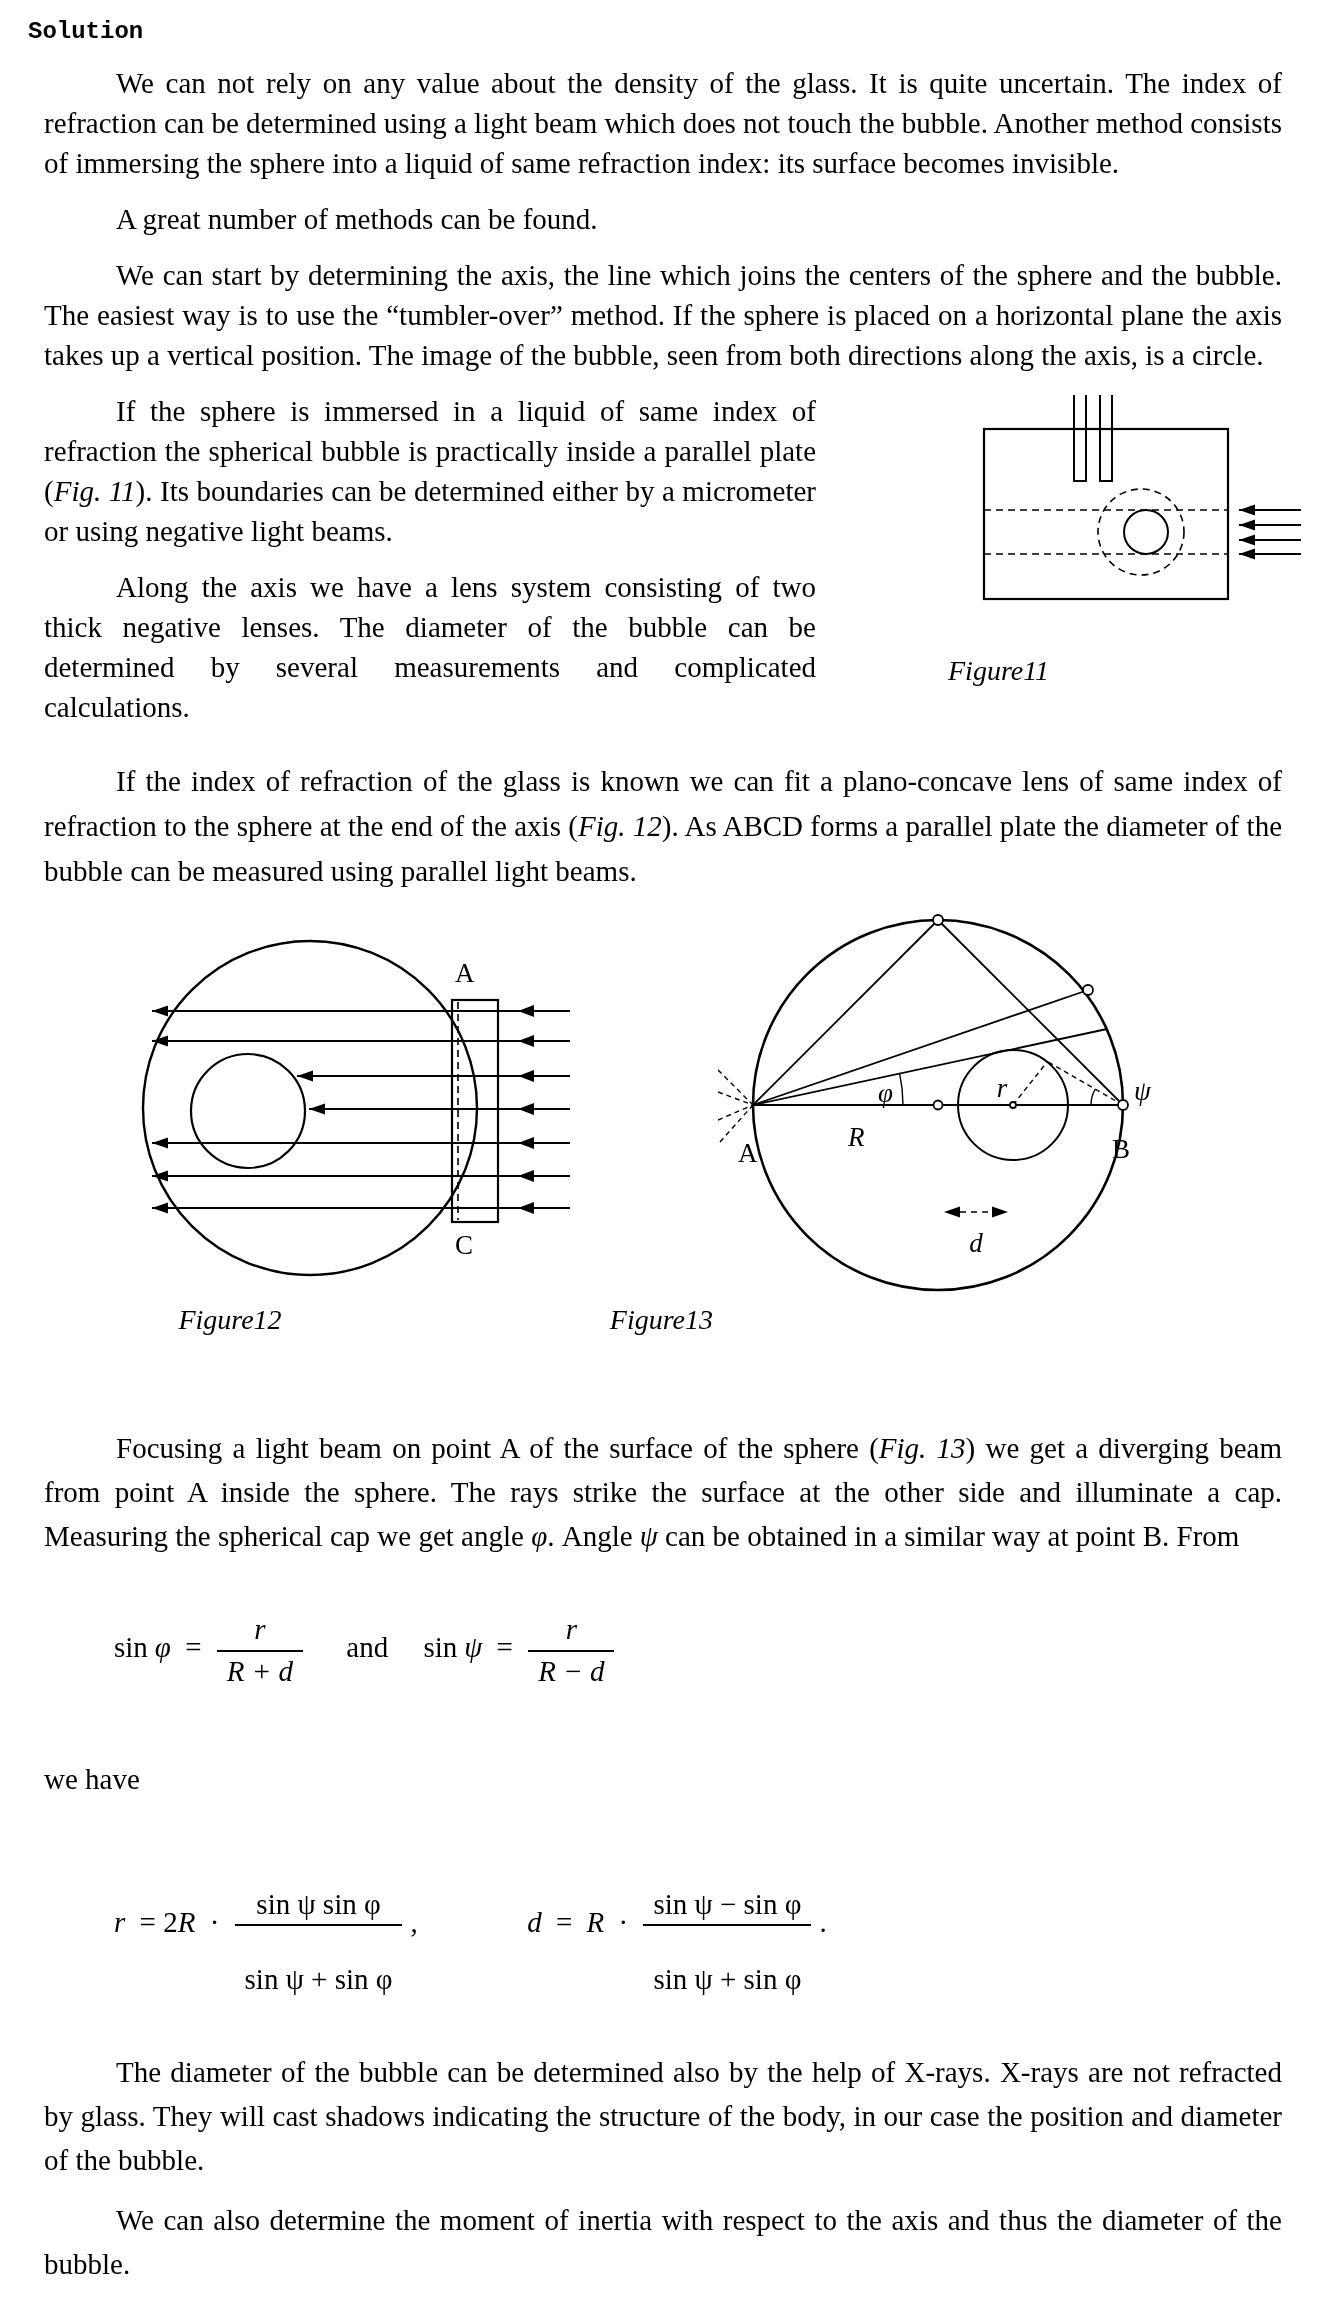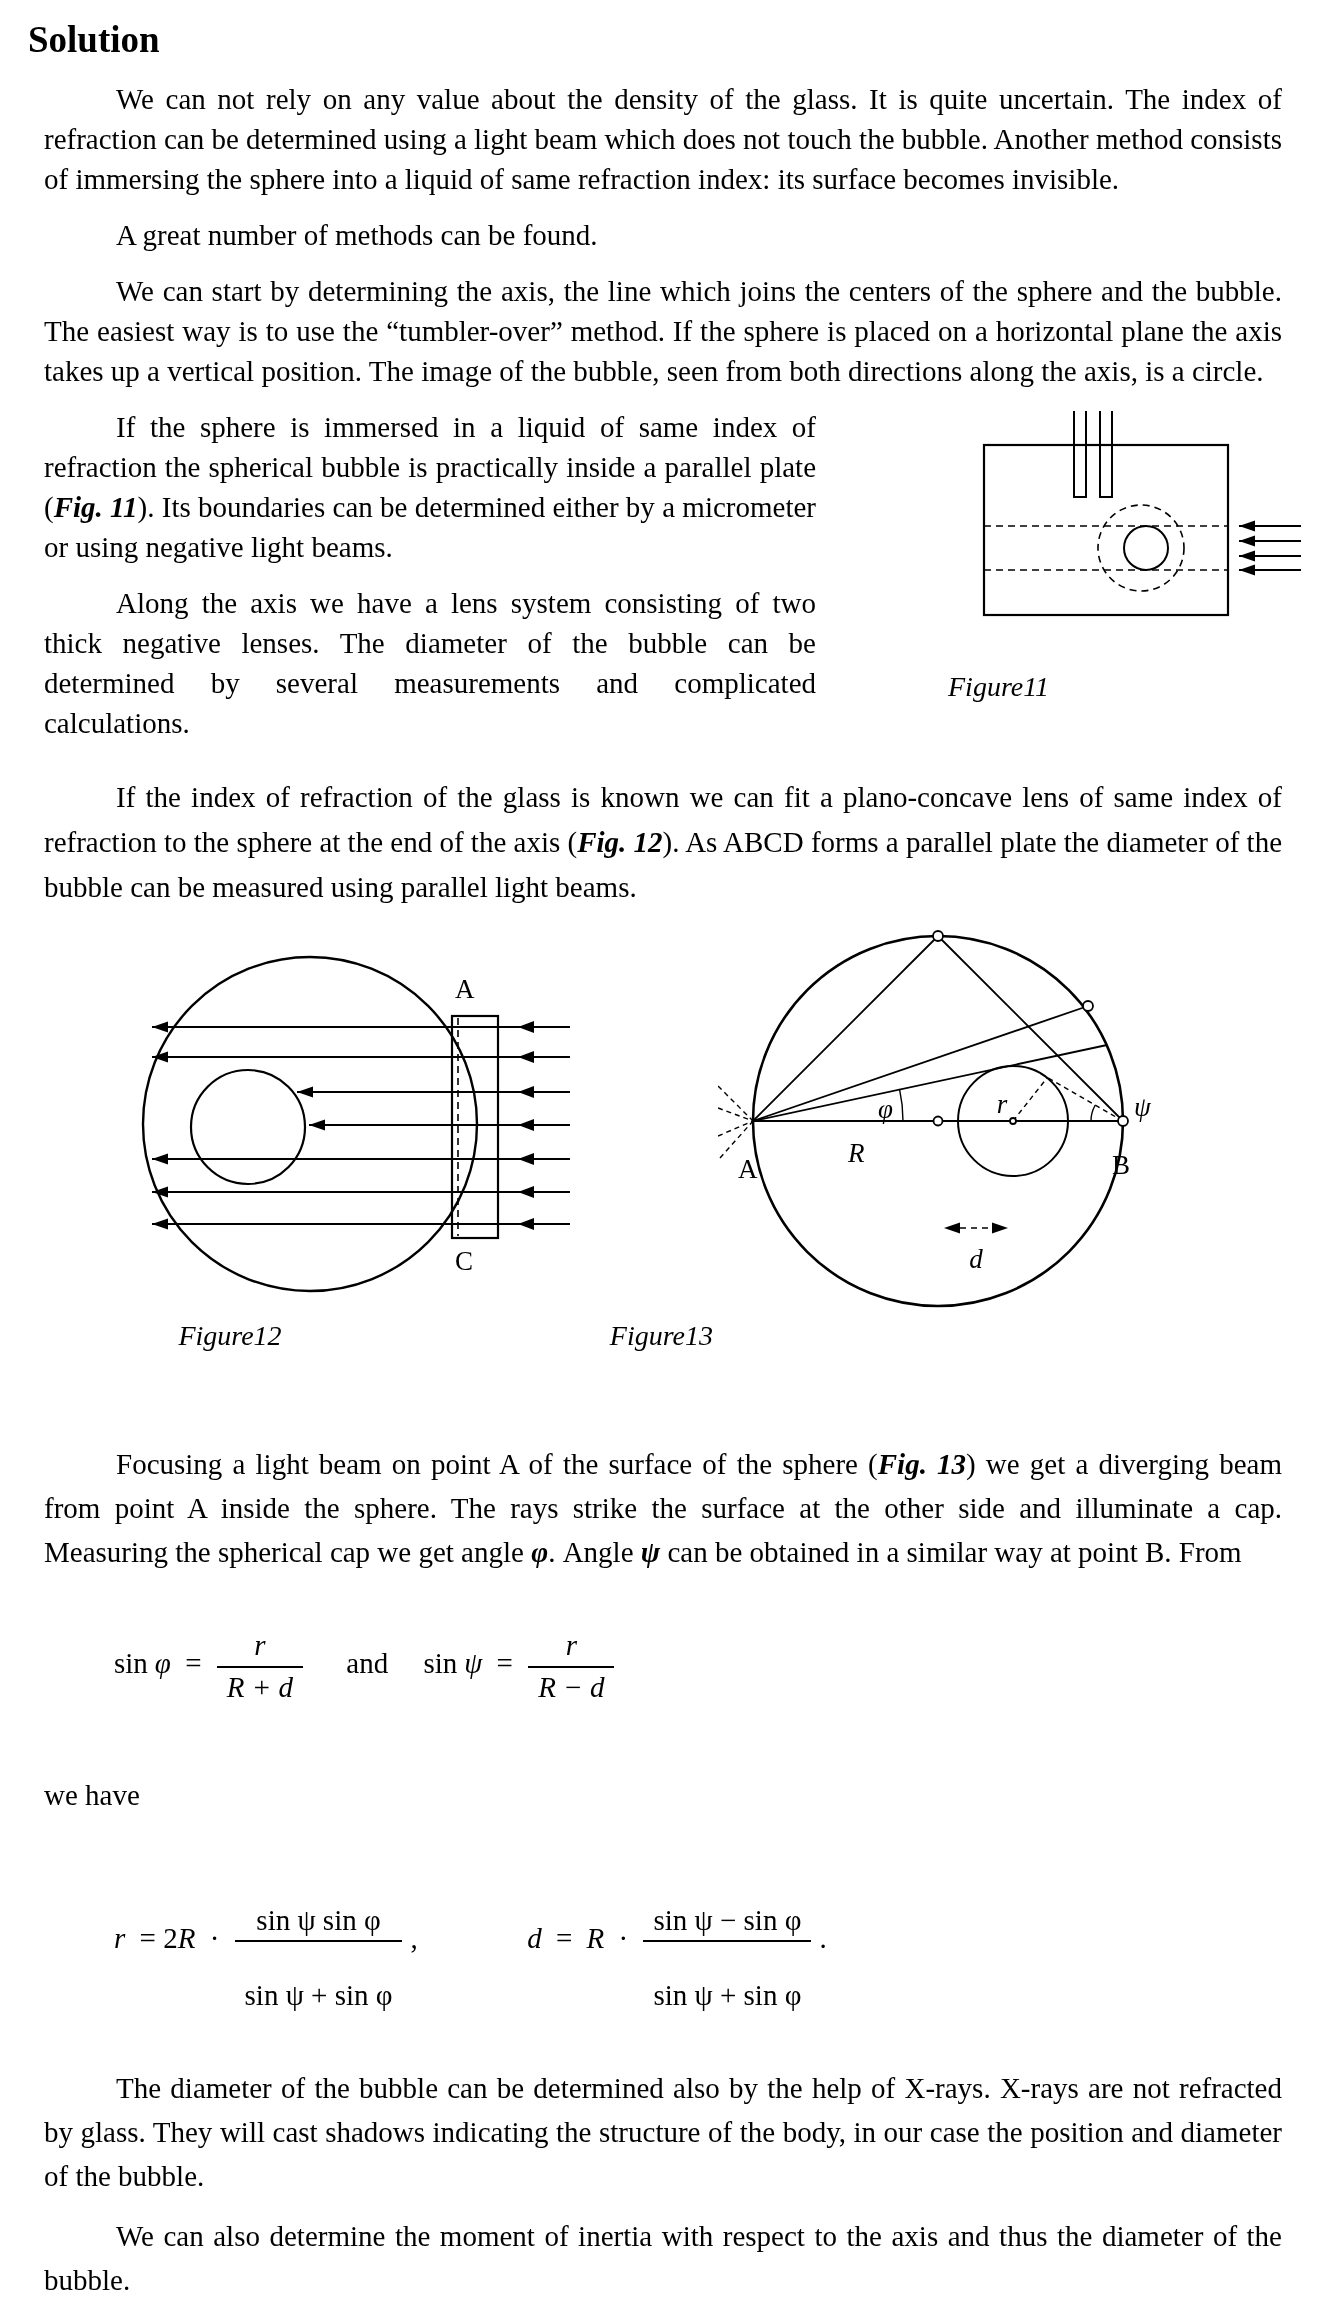--- a/index.html
+++ b/index.html
@@ -3,26 +3,26 @@
 <meta charset="utf-8">
 <title>Solution</title>
 <style>
   html,body{margin:0;padding:0;background:#fff;}
   .page{
     position:relative;width:1326px;height:2323px;overflow:hidden;
     background:#fff;color:#000;box-sizing:border-box;
     font-family:"Liberation Serif", serif;font-size:29px;
     padding:14px 28px 0 28px;
   }
-  .heading{font-weight:bold;font-size:37px;margin:4px 0 18px 0;}
+  .heading{font-weight:bold;font-size:24px;margin:4px 0 18px 0;font-family:Liberation Mono, monospace;}
   .para{text-align:justify;text-indent:72px;line-height:1.38;margin:16px;}
   .lh-mid{line-height:1.55;}
   .lh-wide{line-height:1.52;}
   .noindent{text-indent:0;}
-  .it{font-style:italic;font-weight:bold;}
+  .it{font-style:italic;}
 
   
   .fig11-float{float:right;width:470px;margin:4px 0 6px 12px;}
   .fig11-float svg{display:block;margin-left:148px;}
   .figcap{font-style:italic;font-size:28px;}
   .fig11cap{width:320px;margin-left:120px;text-align:left;margin-top:10px;}
   .clear{clear:both;}
 
   
   .figsblock{position:relative;height:380px;margin-top:30px;}

